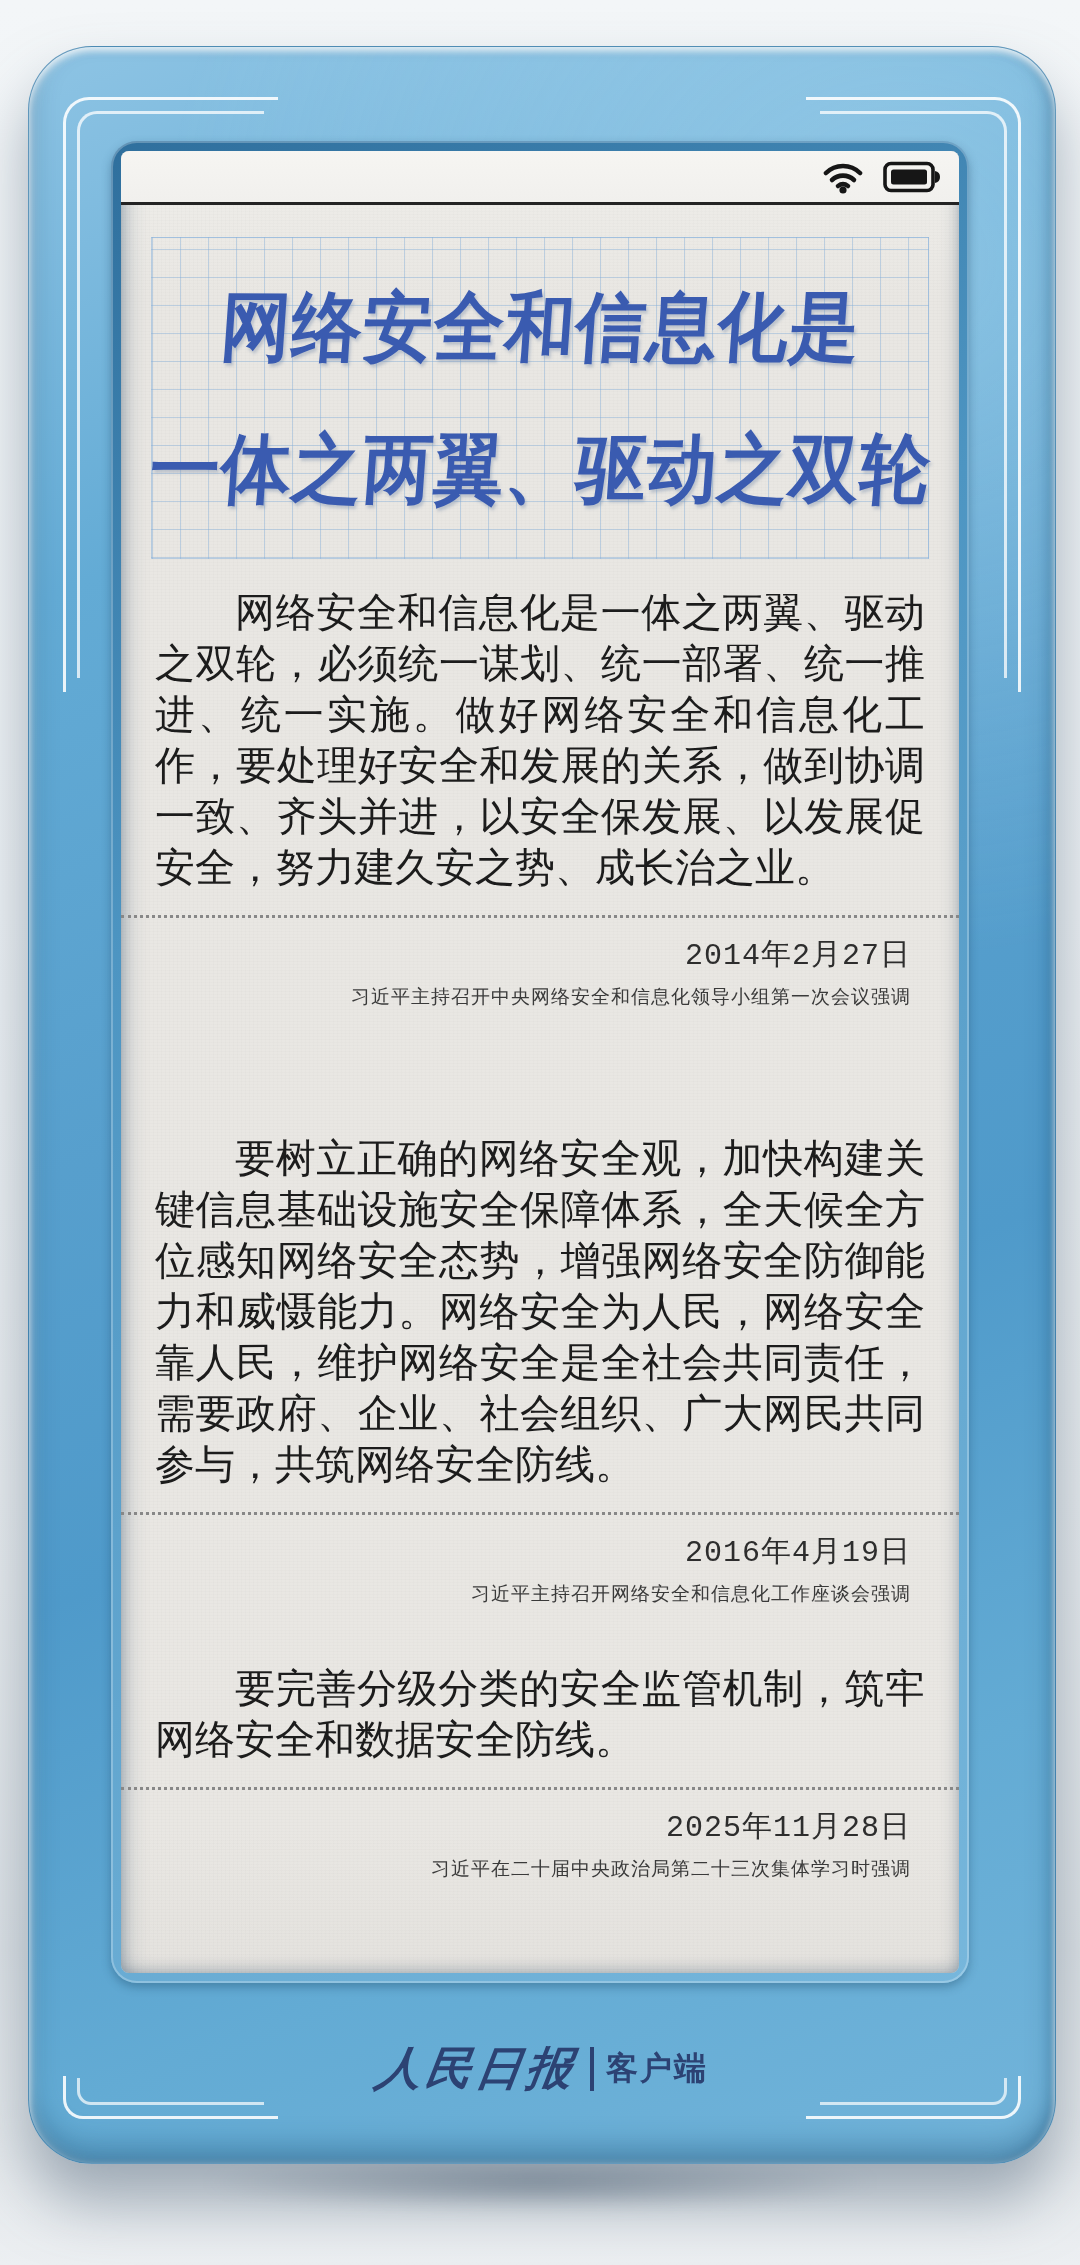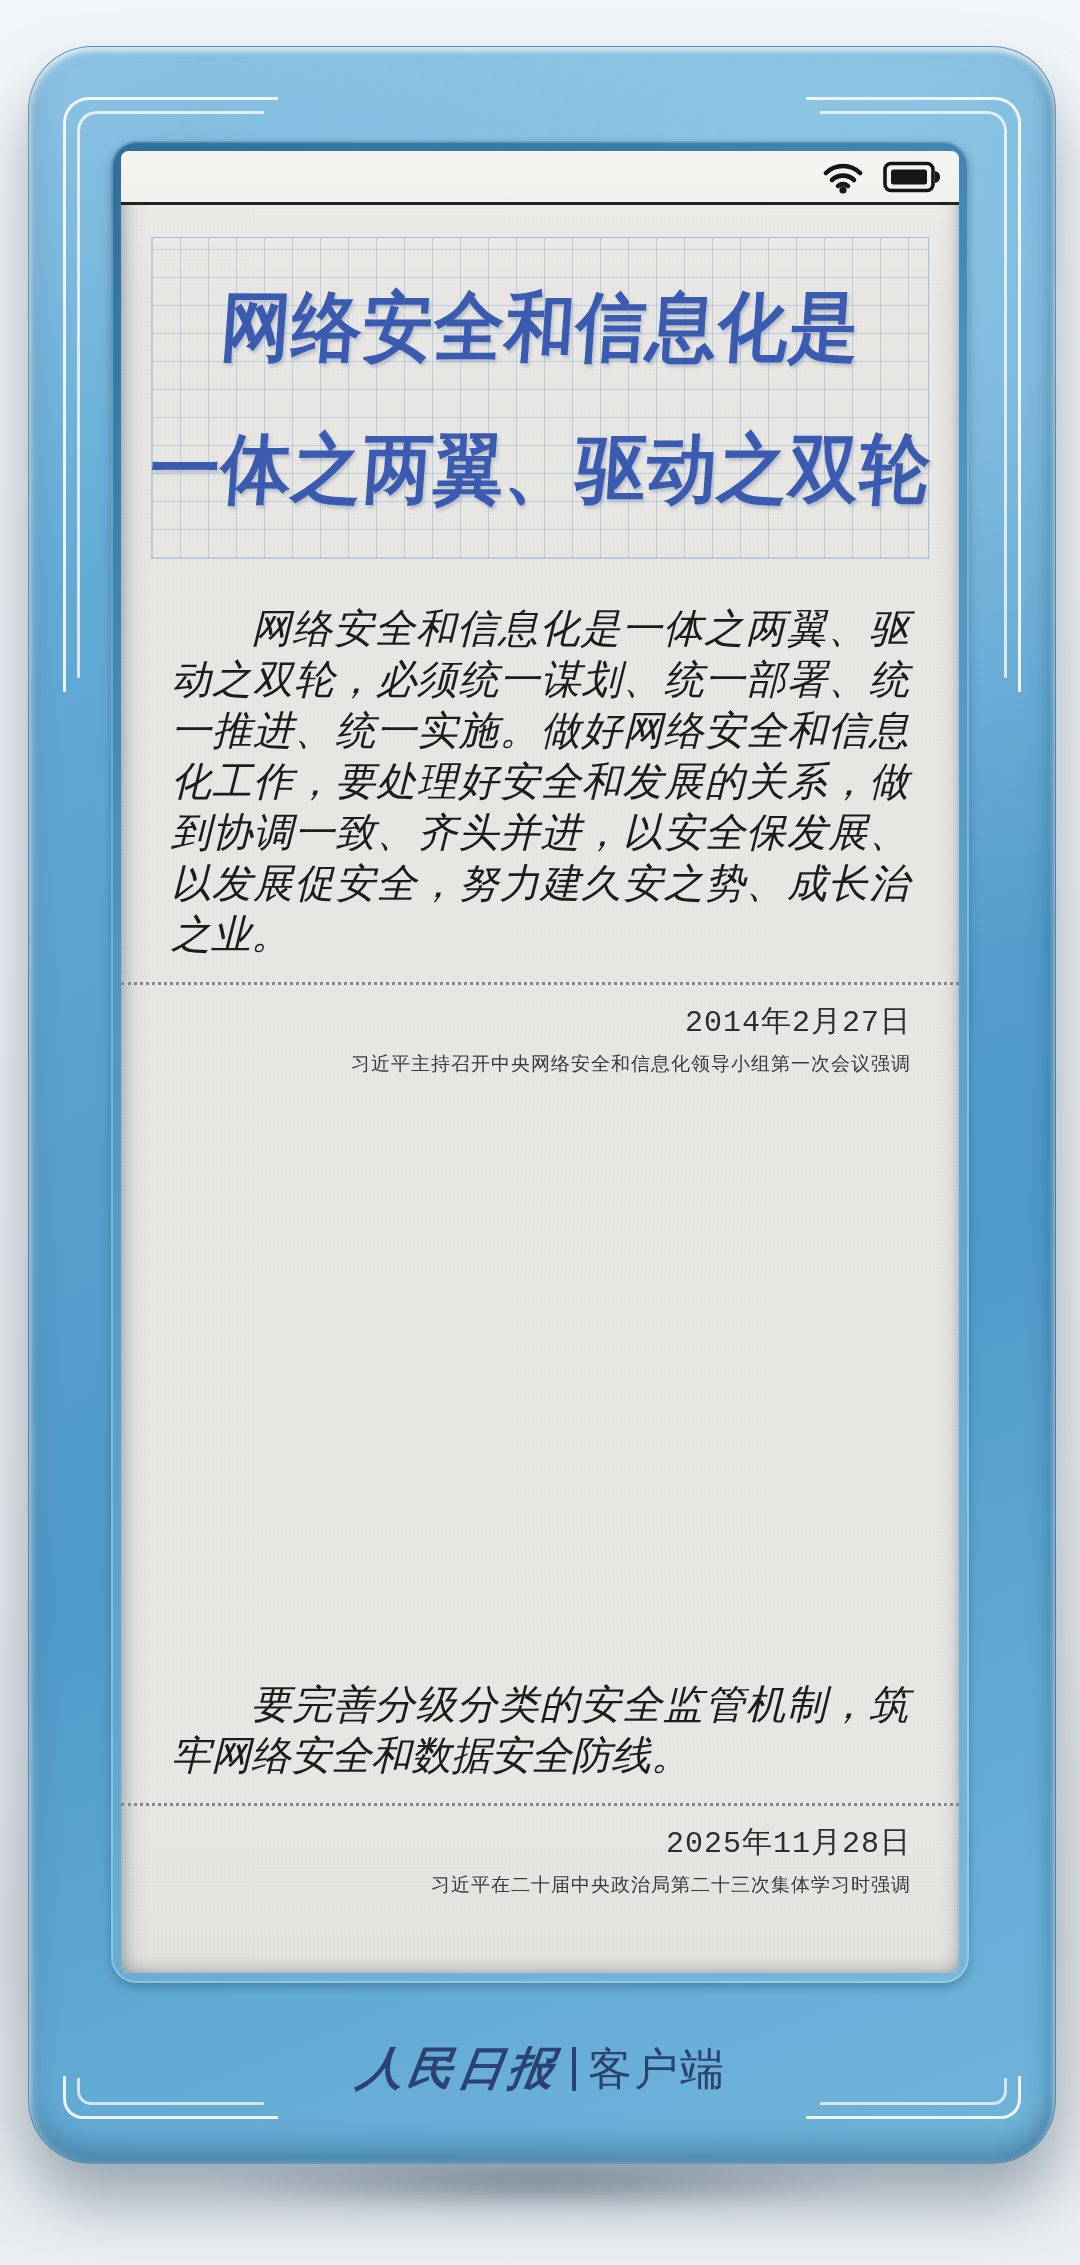--- a/index.html
+++ b/index.html
@@ -80,24 +80,23 @@
     transform:skewX(-4deg) scaleY(1.08);
     text-shadow:2px 3px 3px rgba(120,140,170,.4);
     white-space:nowrap;
     font-family:"Liberation Sans",sans-serif;
   }
   
   .quote{position:absolute;left:0;width:100%;box-sizing:border-box;padding:0 34px;}
   .q1{top:436px;} .q2{top:982px;} .q3{top:1512px;}
   .quote-text{
     font-family:"DejaVu Serif","Liberation Serif",serif;
-    font-style:italic;
     font-size:40px;line-height:51px;color:#1c1c1c;
     text-align:justify;text-justify:inter-ideograph;text-indent:2em;
-    margin:16px;
+    margin:0;
   }
   .q1 .quote-text{min-height:306px;}
   .q2 .quote-text{min-height:357px;}
   .q3 .quote-text{min-height:102px;}
   .dashline{
     border:none;border-top:3px dotted #878787;
     margin:22px -34px 0 -34px;height:0;
   }
   .caption{margin-top:16px;text-align:right;padding-right:14px;font-family:Liberation Mono, monospace;}
   .caption .date{font-size:30px;line-height:44px;color:#2d2d2d;letter-spacing:1px;}
@@ -106,21 +105,21 @@
   .brand{
     position:absolute;left:0;top:1992px;width:100%;height:60px;
     display:flex;align-items:center;justify-content:center;color:#2c4273;
   }
   .brand .script{
     font-family:"DejaVu Serif","Liberation Serif",serif;
     font-style:italic;font-weight:bold;font-size:46px;letter-spacing:4px;
     transform:skewX(-8deg);
   }
   .brand .bar{width:4px;height:44px;background:#2c4273;margin:0 12px 0 14px;}
-  .brand .suffix{font-weight:400;font-size:44px;letter-spacing:2px;}
+  .brand .suffix{font-weight:700;font-size:32px;letter-spacing:2px;}
 </style>
 </head>
 <body>
 
 <div class="stage">
 
   <div class="floor-shadow"></div>
 
   <div class="device">
 
@@ -161,20 +160,28 @@
 
         <section class="quote q1">
           <p class="quote-text">网络安全和信息化是一体之两翼、驱动之双轮，必须统一谋划、统一部署、统一推进、统一实施。做好网络安全和信息化工作，要处理好安全和发展的关系，做到协调一致、齐头并进，以安全保发展、以发展促安全，努力建久安之势、成长治之业。</p>
           <hr class="dashline">
           <div class="caption">
             <div class="date">2014年2月27日</div>
             <div class="source">习近平主持召开中央网络安全和信息化领导小组第一次会议强调</div>
           </div>
         </section>
 
+        <section class="quote q2">
+          <p class="quote-text">要树立正确的网络安全观，加快构建关键信息基础设施安全保障体系，全天候全方位感知网络安全态势，增强网络安全防御能力和威慑能力。网络安全为人民，网络安全靠人民，维护网络安全是全社会共同责任，需要政府、企业、社会组织、广大网民共同参与，共筑网络安全防线。</p>
+          <hr class="dashline">
+          <div class="caption">
+            <div class="date">2016年4月19日</div>
+            <div class="source">习近平主持召开网络安全和信息化工作座谈会强调</div>
+          </div>
+        </section>
 
         <section class="quote q3">
           <p class="quote-text">要完善分级分类的安全监管机制，筑牢网络安全和数据安全防线。</p>
           <hr class="dashline">
           <div class="caption">
             <div class="date">2025年11月28日</div>
             <div class="source">习近平在二十届中央政治局第二十三次集体学习时强调</div>
           </div>
         </section>
 

